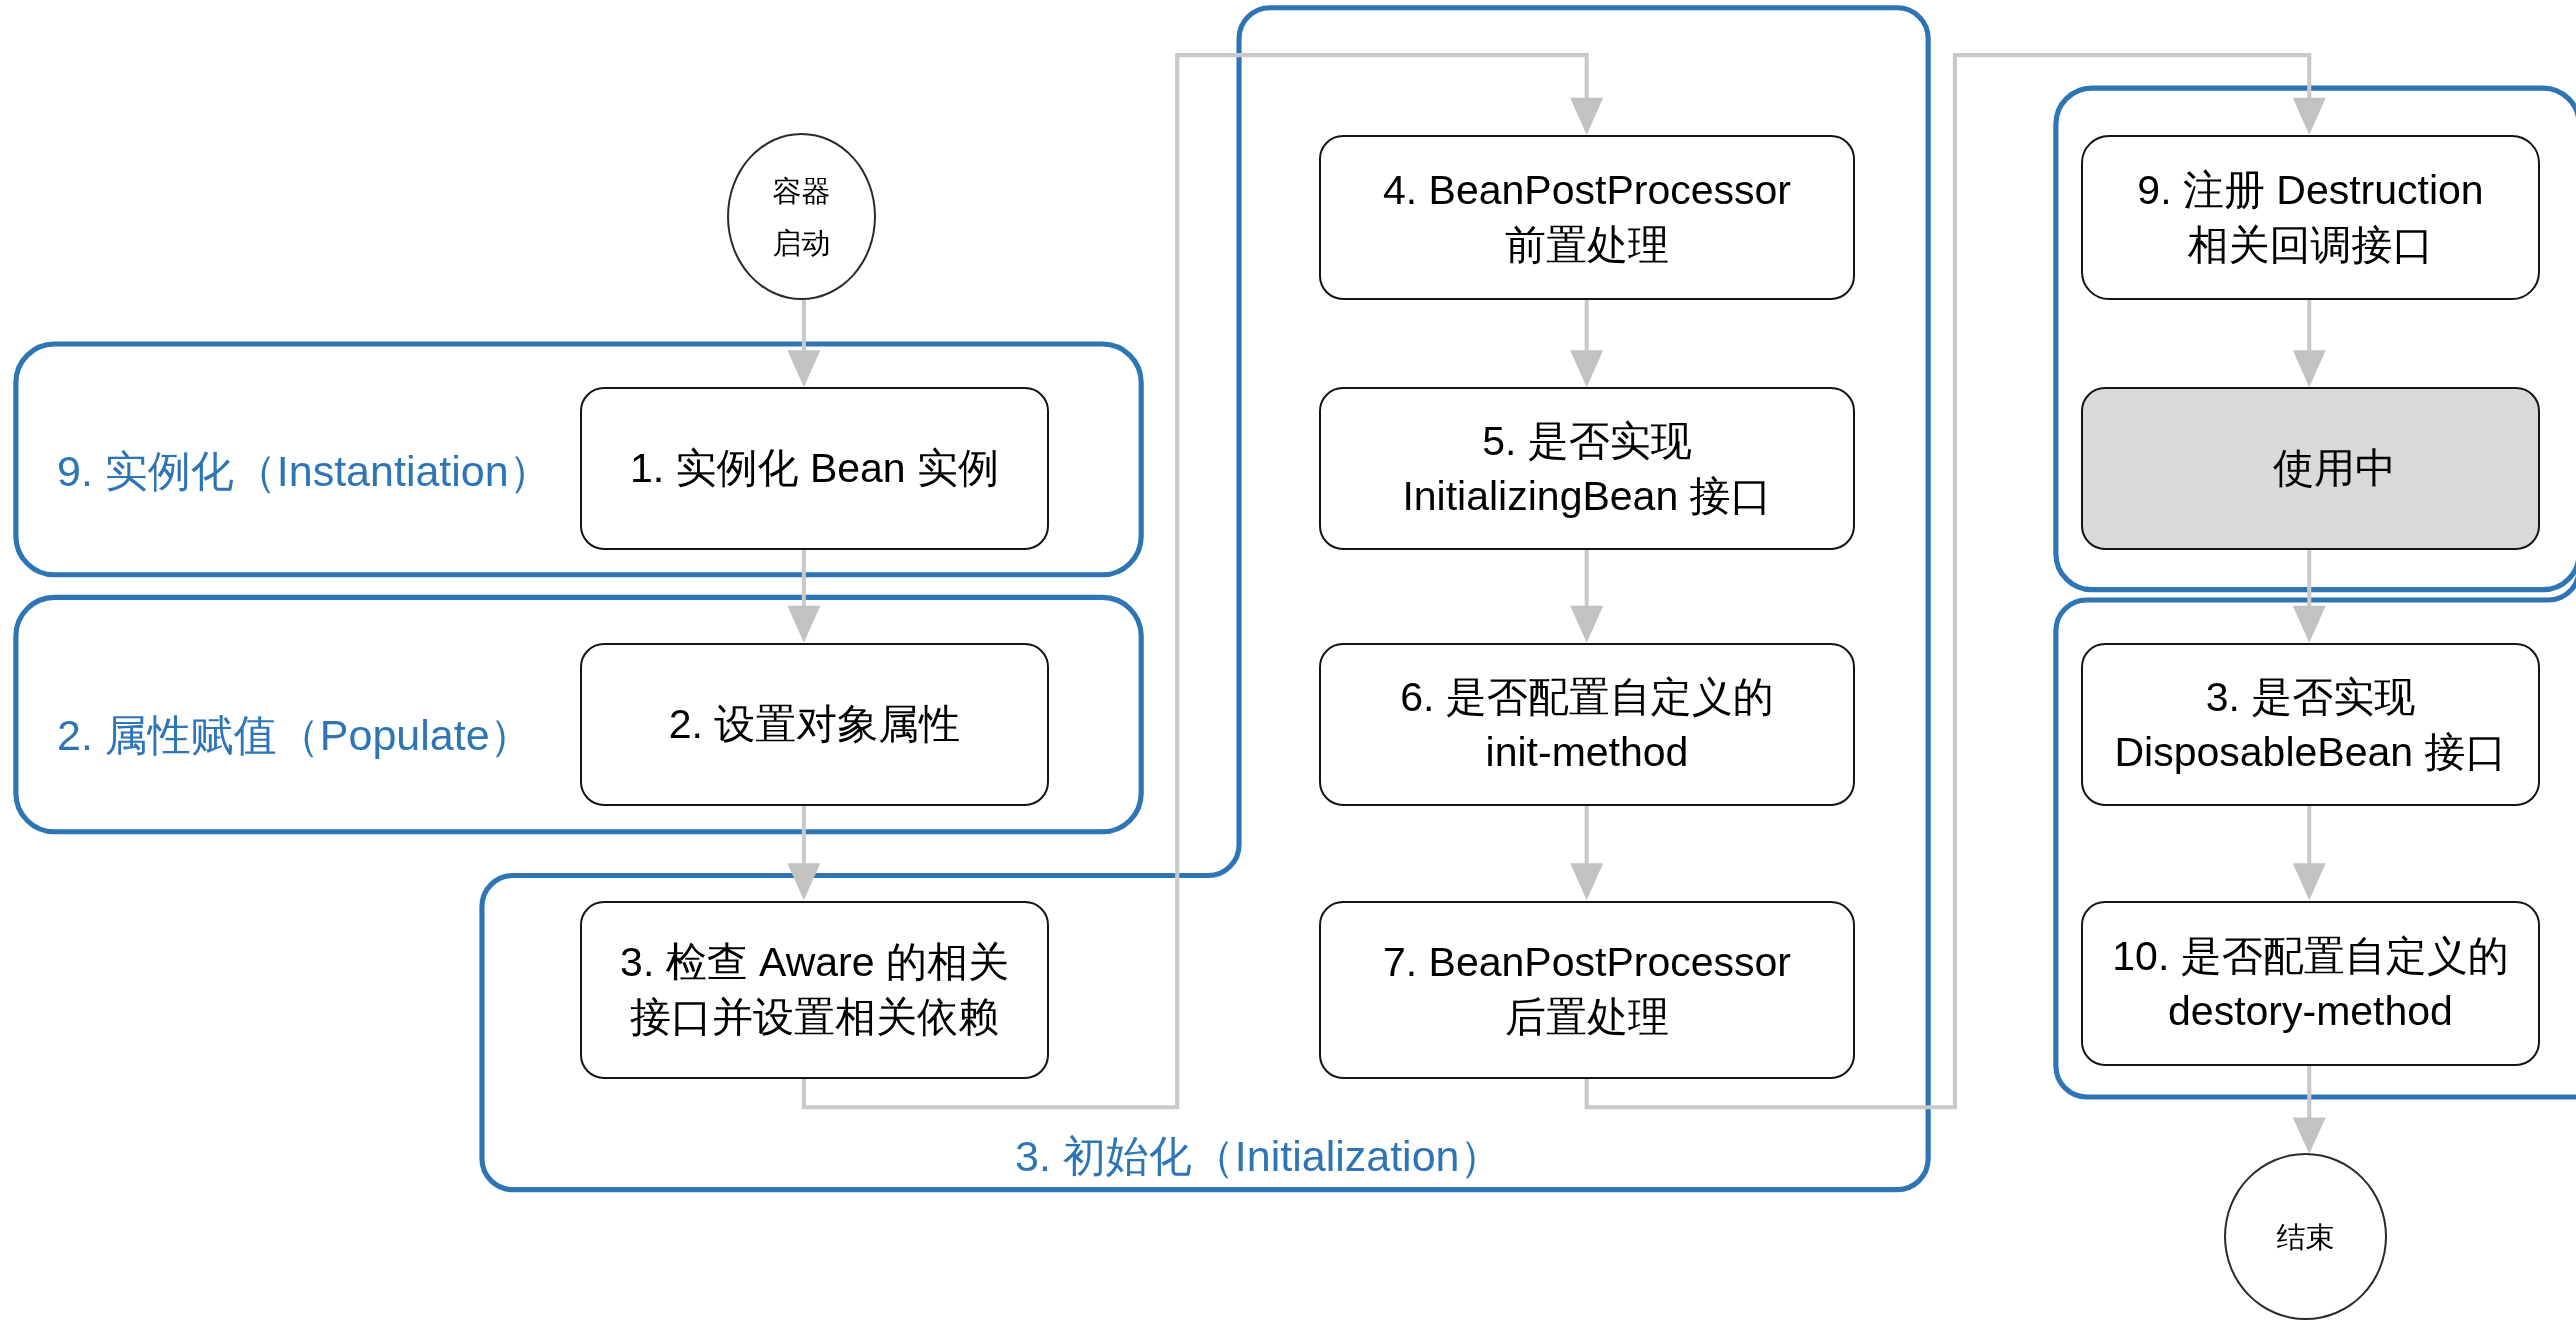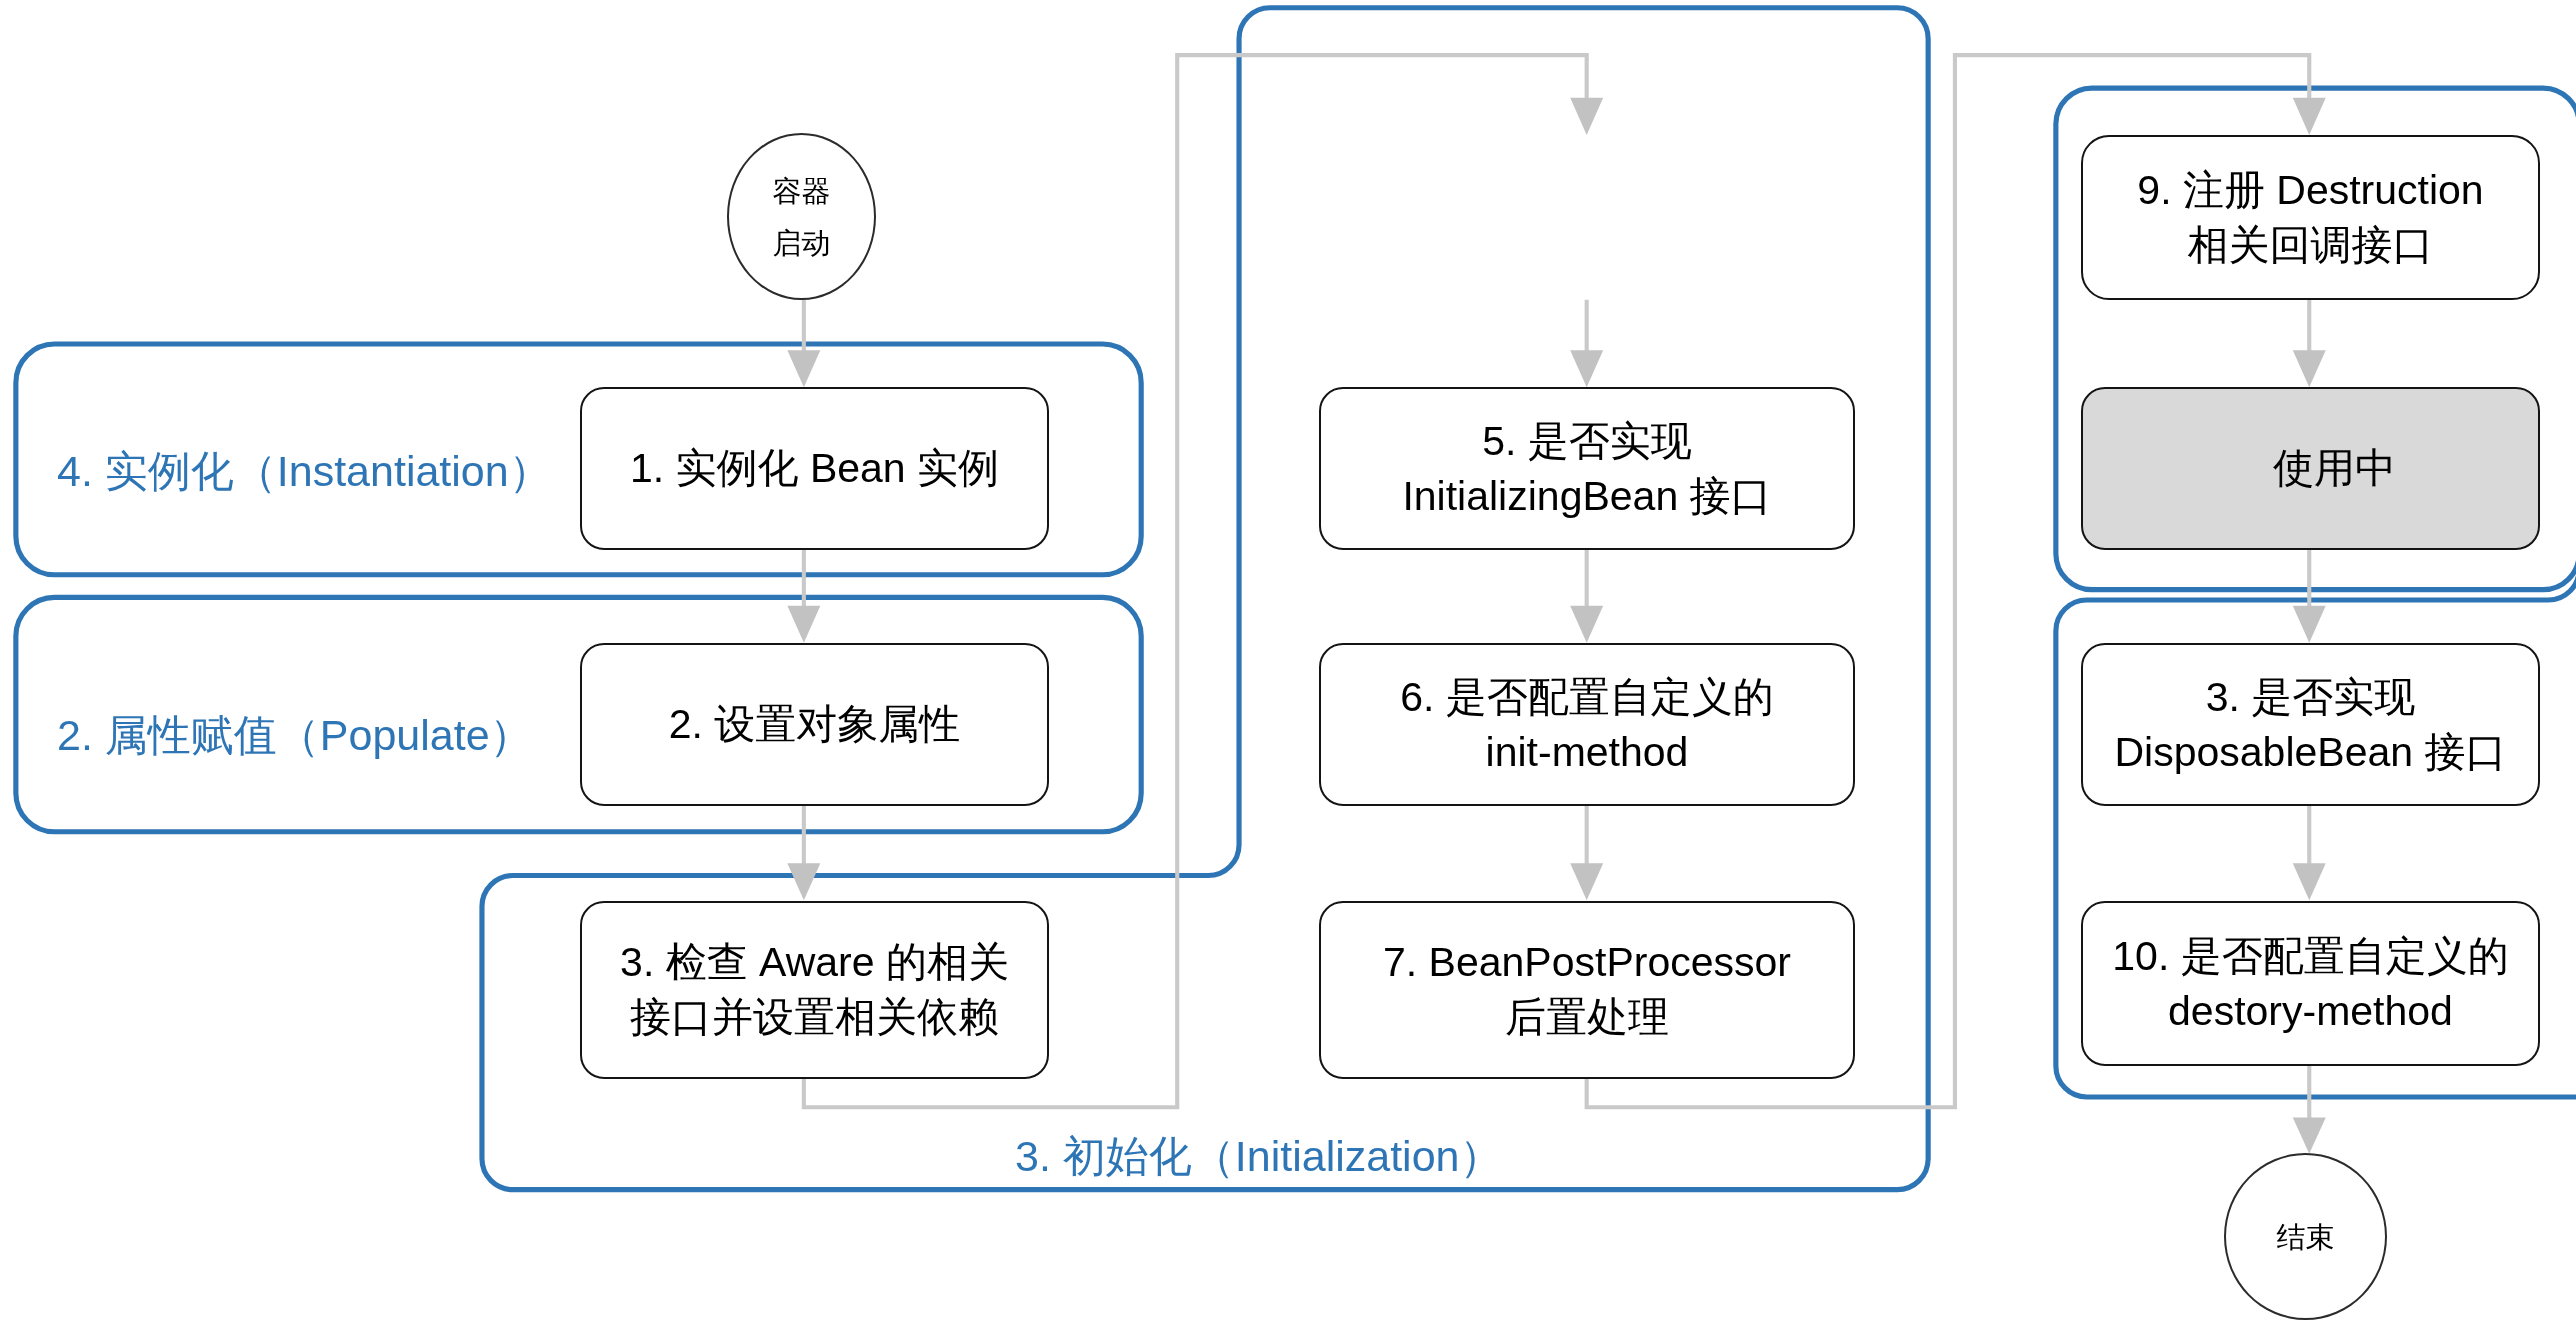--- a/index.html
+++ b/index.html
@@ -109,20 +109,24 @@
     <span>1. 实例化 Bean 实例</span>
   </div>
   <div class="node" style="left:580px;top:643px;width:469px;height:163px;">
     <span>2. 设置对象属性</span>
   </div>
   <div class="node" style="left:580px;top:901px;width:469px;height:178px;">
     <span>3. 检查 Aware 的相关
 接口并设置相关依赖</span>
   </div>
 
+  <div class="node" style="left:1319px;top:135px;width:536px;height:165px;">
+    <span>4. BeanPostProcessor
+前置处理</span>
+  </div>
   <div class="node" style="left:1319px;top:387px;width:536px;height:163px;">
     <span>5. 是否实现
 InitializingBean 接口</span>
   </div>
   <div class="node" style="left:1319px;top:643px;width:536px;height:163px;">
     <span>6. 是否配置自定义的
 init-method</span>
   </div>
   <div class="node" style="left:1319px;top:901px;width:536px;height:178px;">
     <span>7. BeanPostProcessor
@@ -142,18 +146,18 @@
   </div>
   <div class="node" style="left:2081px;top:901px;width:459px;height:165px;">
     <span>10. 是否配置自定义的
 destory-method</span>
   </div>
 
   <div class="terminal" style="left:2224px;top:1153px;width:163px;height:167px;">
     <span>结束</span>
   </div>
 
-  <div class="stage-label" style="left:57px;top:444px;height:55px;">4. 实例化（Instantiation）</div>
+  <div class="stage-label" style="left:57px;top:444px;height:55px;">9. 实例化（Instantiation）</div>
   <div class="stage-label" style="left:57px;top:708px;height:55px;">2. 属性赋值（Populate）</div>
   <div class="stage-label" style="left:1015px;top:1129px;height:55px;">3. 初始化（Initialization）</div>
 
 </div>
 
 
 </body></html>

